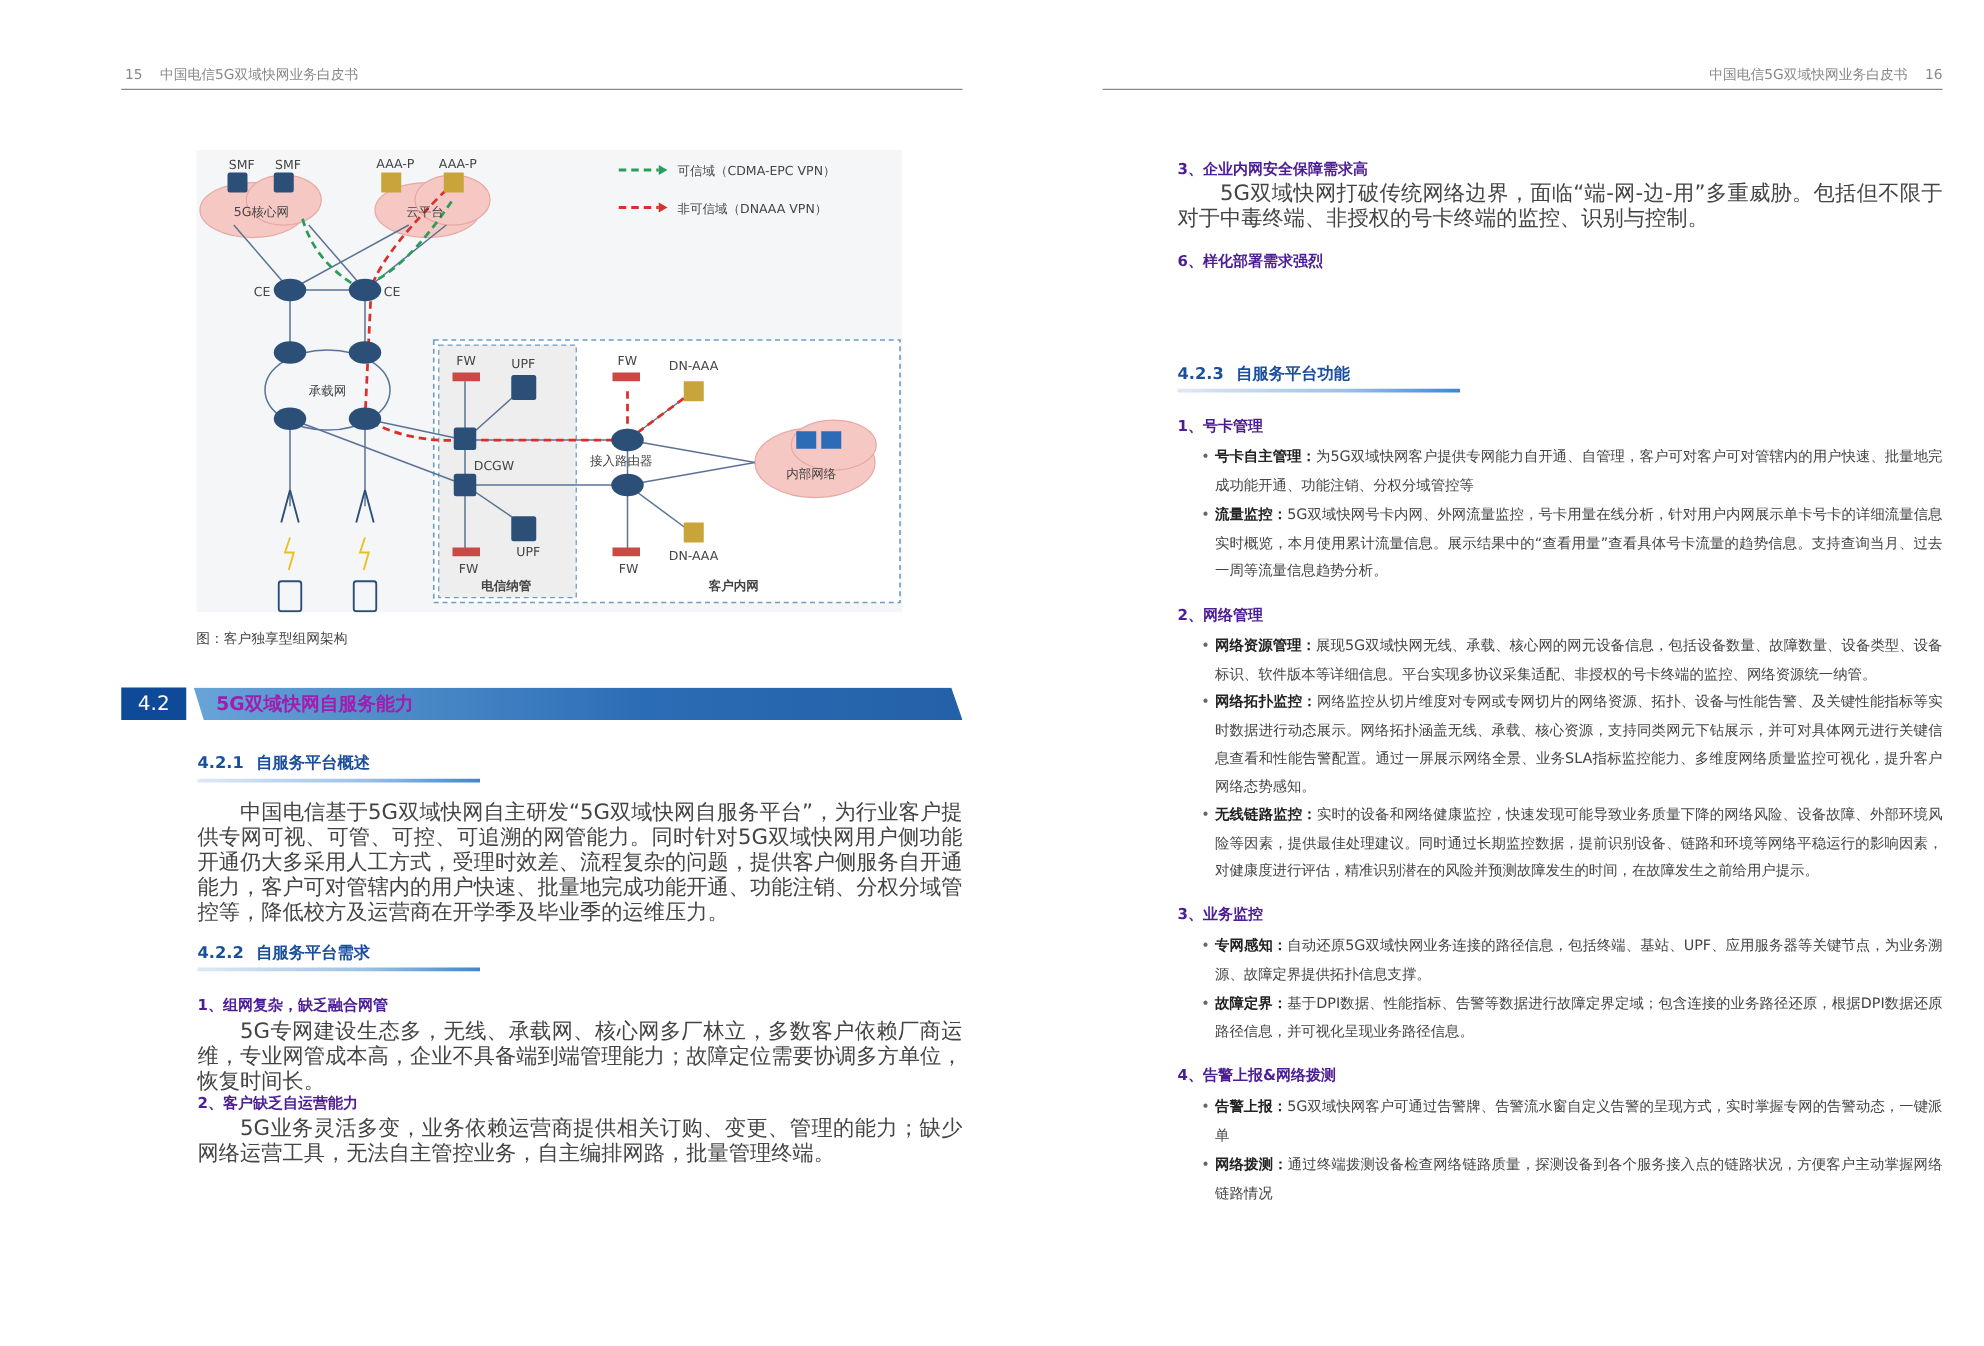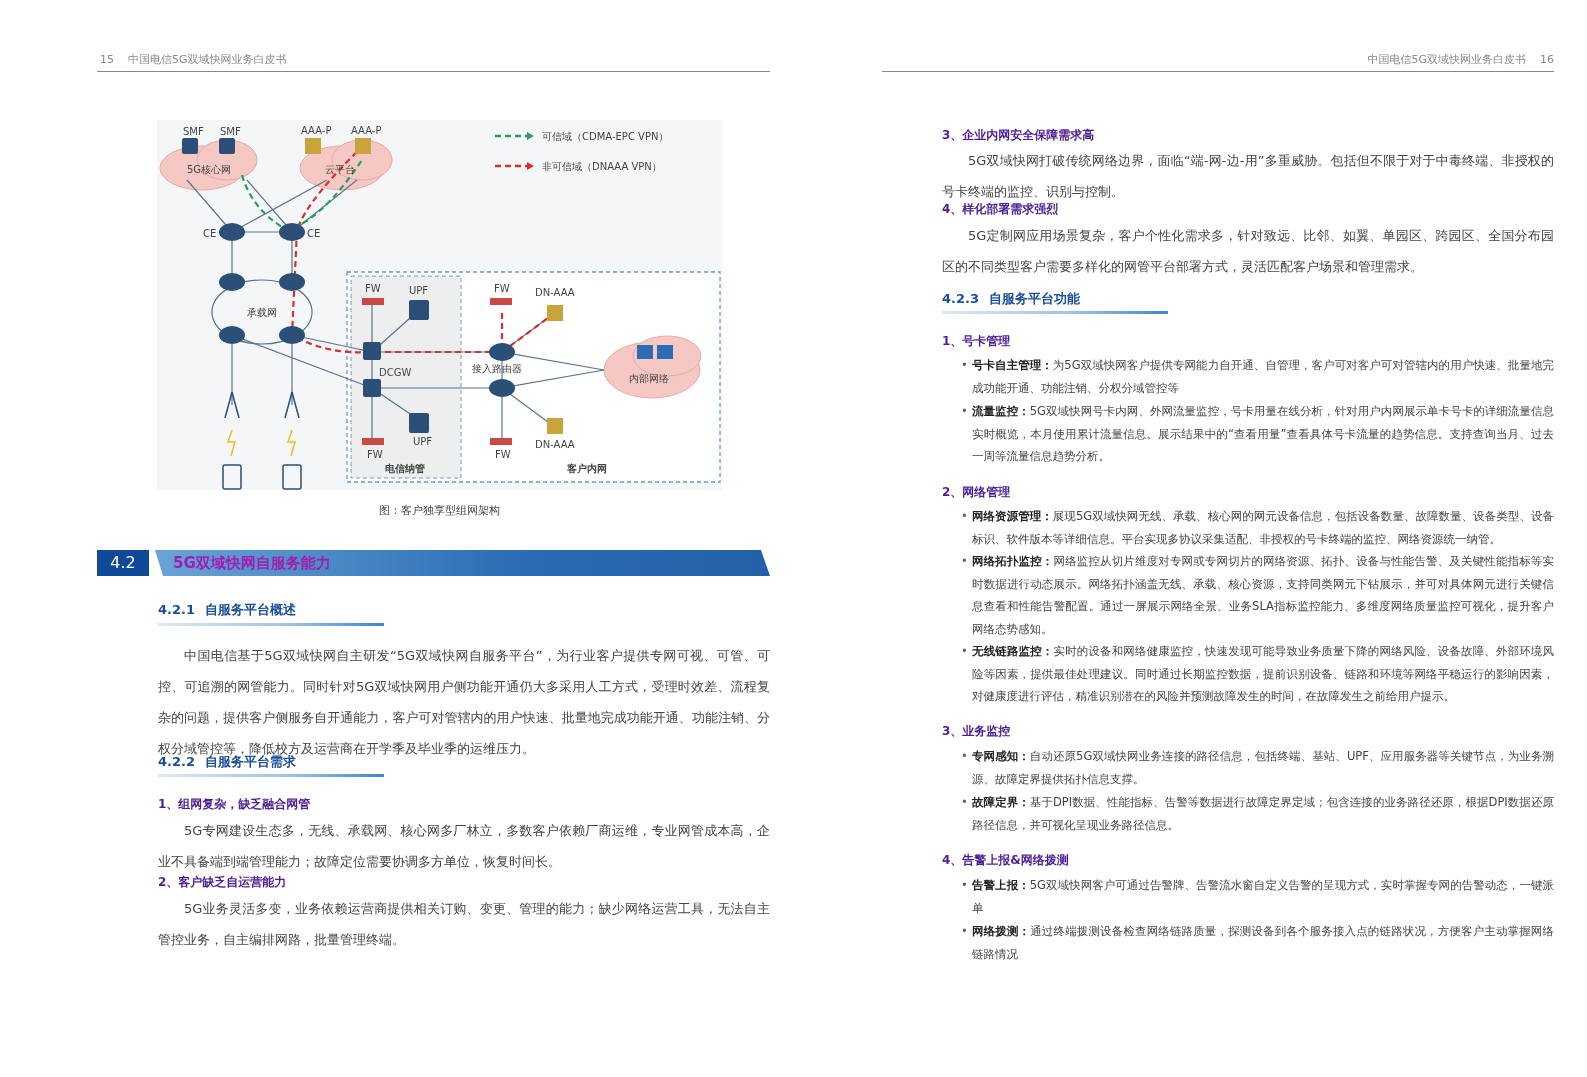--- a/index.html
+++ b/index.html
@@ -11,33 +11,33 @@
   .hdr-line{position:absolute;top:71px;height:1px;background:#888;}
   .left .hdr{left:58px;}
   .left .hdr .num{margin-right:14px;}
   .left .hdr-line{left:55px;width:673px;}
   .right .hdr{right:75px;}
   .right .hdr .num{margin-left:14px;}
   .right .hdr-line{left:40px;width:672px;}
 
   
   .diagram{position:absolute;left:115px;top:120px;width:565px;height:370px;}
-  .caption{position:absolute;left:115px;width:565px;top:503px;text-align:center;font-size:11px;color:#444;}
+  .caption{position:absolute;left:115px;width:565px;top:503px;text-align:left;font-size:11px;color:#444;}
 
   
   .banner{position:absolute;left:55px;top:550px;width:673px;height:26px;}
   .banner .num{position:absolute;left:0;top:0;width:52px;height:26px;background:#0e4a97;color:#fff;font-size:16px;line-height:26px;text-align:center;}
   .banner .bar{position:absolute;left:50px;top:0;width:623px;height:26px;background:linear-gradient(90deg,#6aa5d9,#2a6cb5 60%,#2460a8);clip-path:polygon(8px 0,614px 0,623px 26px,24px 26px,30px 26px,16px 26px);}
   .banner .title{position:absolute;left:76px;top:0;line-height:26px;color:#a21caf;font-size:15px;font-weight:bold;}
 
   .subhead{position:absolute;font-size:13px;font-weight:bold;color:#1b4f9c;}
   .subhead .n{margin-right:10px;}
   .subline{position:absolute;height:3px;background:linear-gradient(90deg,#dfe9f4,#9bc0e6 60%,#3d86d3);}
 
-  .para{position:absolute;font-size:13px;line-height:31px;color:#444;text-indent:2em;text-align:justify;}
+  .para{position:absolute;font-size:17px;line-height:20px;color:#444;text-indent:2em;text-align:justify;}
   .h3{position:absolute;font-size:12px;font-weight:bold;color:#4c1d95;}
   .bullet{position:absolute;font-size:11.5px;line-height:22.5px;color:#444;text-align:justify;padding-left:10px;}
   .bullet .dot{position:absolute;left:-1px;top:0;color:#666;}
   .bullet b{color:#222;}
 </style>
 </head>
 <body>
 
 <div class="page left">
   <div class="hdr">
@@ -195,22 +195,21 @@
 </div>
 
 <div class="page right">
   <div class="hdr">
     <span>中国电信5G双域快网业务白皮书</span><span class="num">16</span>
   </div>
   <div class="hdr-line"></div>
 
   <div class="h3" style="left:100px;top:127px;">3、企业内网安全保障需求高</div>
   <div class="para" style="left:100px;top:145px;width:612px;">5G双域快网打破传统网络边界，面临“端-网-边-用”多重威胁。包括但不限于对于中毒终端、非授权的号卡终端的监控、识别与控制。</div>
-  <div class="h3" style="left:100px;top:201px;">4、样化部署需求强烈</div>
-  <div class="para" style="left:100px;top:220px;width:612px;">5G定制网应用场景复杂，客户个性化需求多，针对致远、比邻、如翼、单园区、跨园区、全国分布园区的不同类型客户需要多样化的网管平台部署方式，灵活匹配客户场景和管理需求。</div>
+  <div class="h3" style="left:100px;top:201px;">6、样化部署需求强烈</div>
 
   <div class="subhead" style="left:100px;top:290px;">
     <span class="n">4.2.3</span><span>自服务平台功能</span>
   </div>
   <div class="subline" style="left:100px;top:311px;width:226px;"></div>
 
   <div class="h3" style="left:100px;top:333px;">1、号卡管理</div>
   <div class="bullet" style="left:120px;top:354px;width:582px;">
     <span class="dot">•</span><b>号卡自主管理：</b><span>为5G双域快网客户提供专网能力自开通、自管理，客户可对客户可对管辖内的用户快速、批量地完成功能开通、功能注销、分权分域管控等</span>
   </div>

